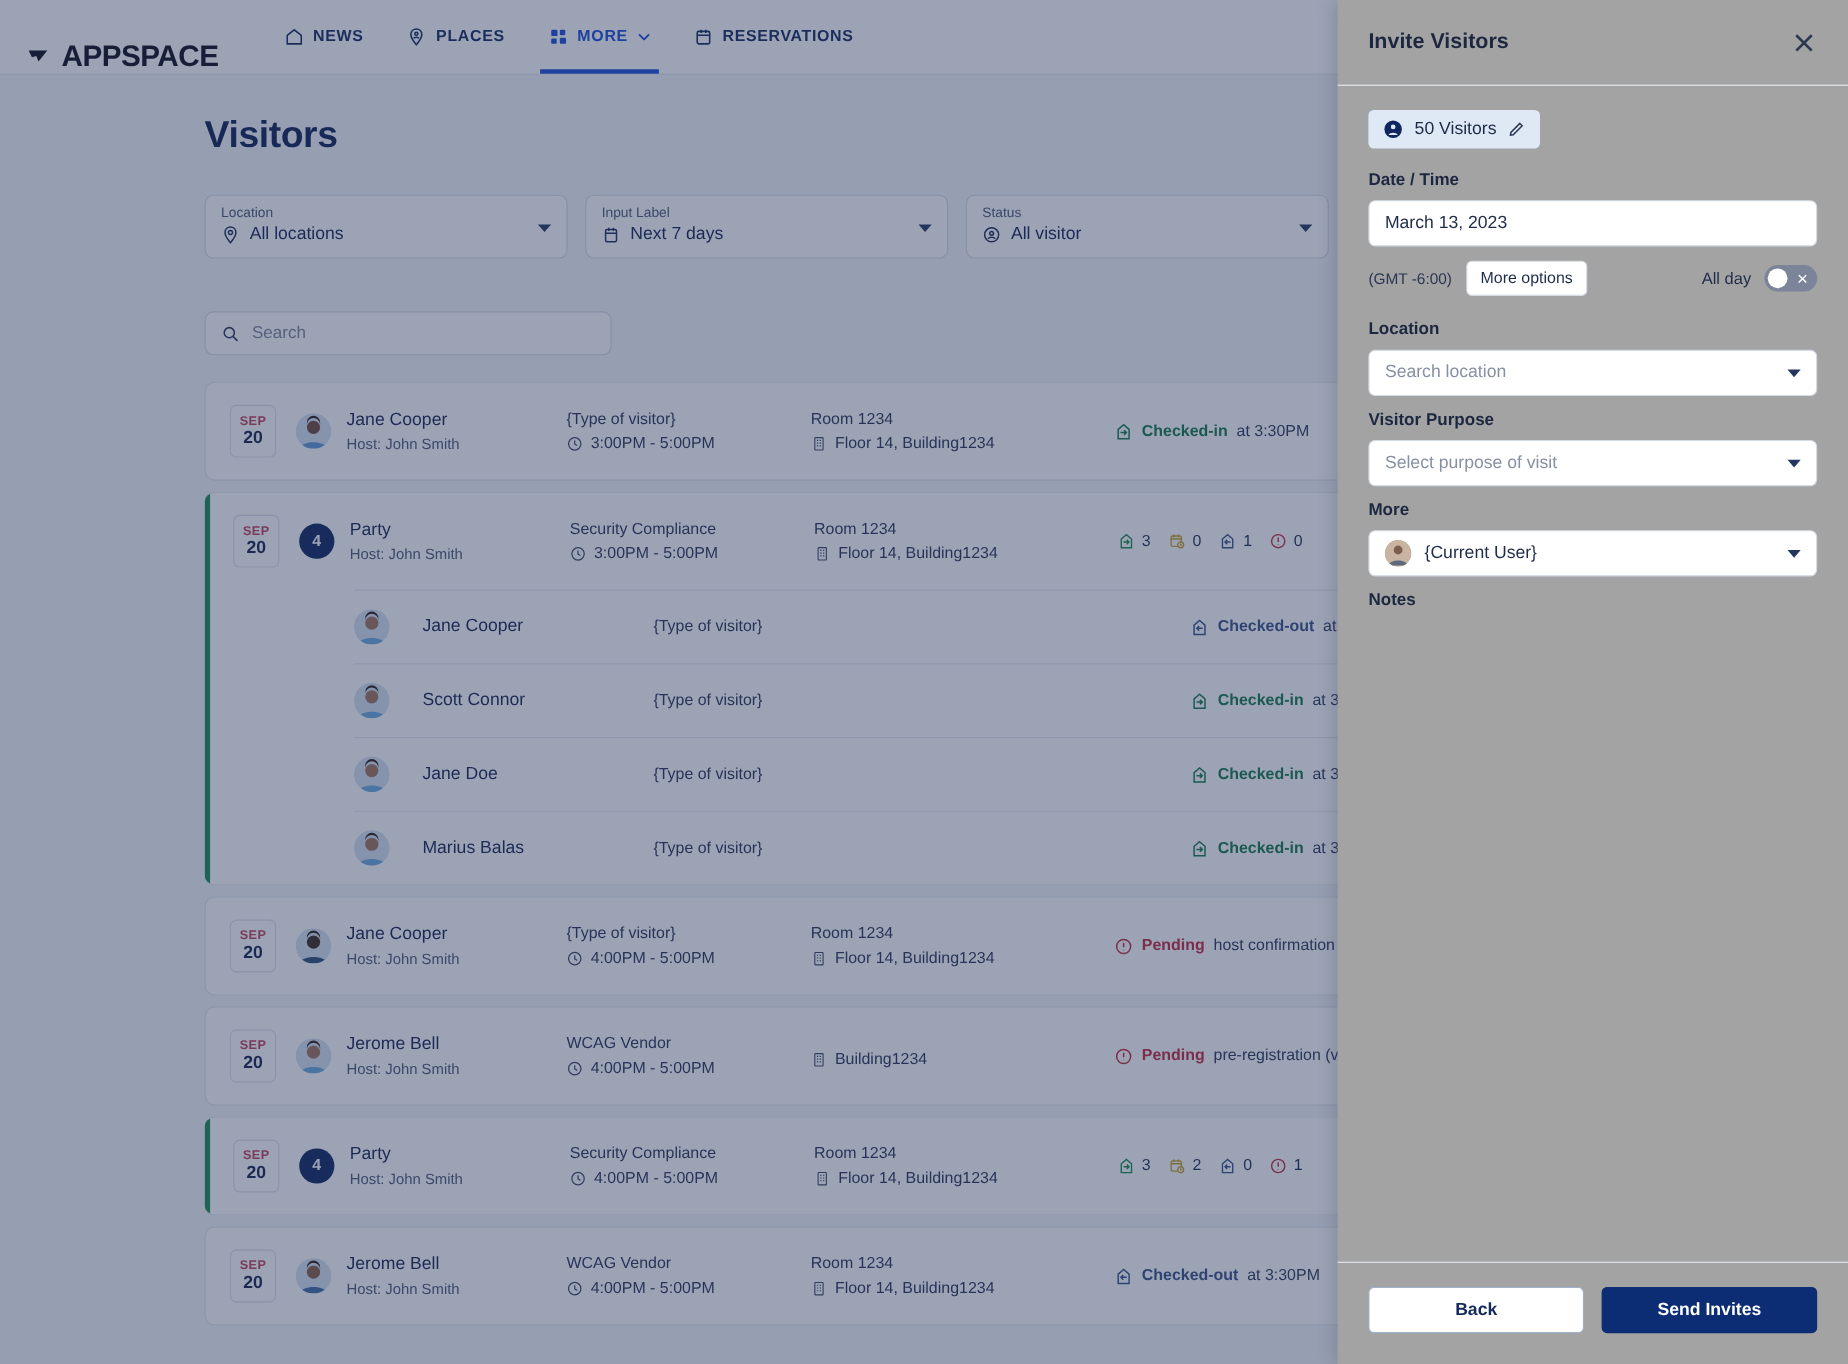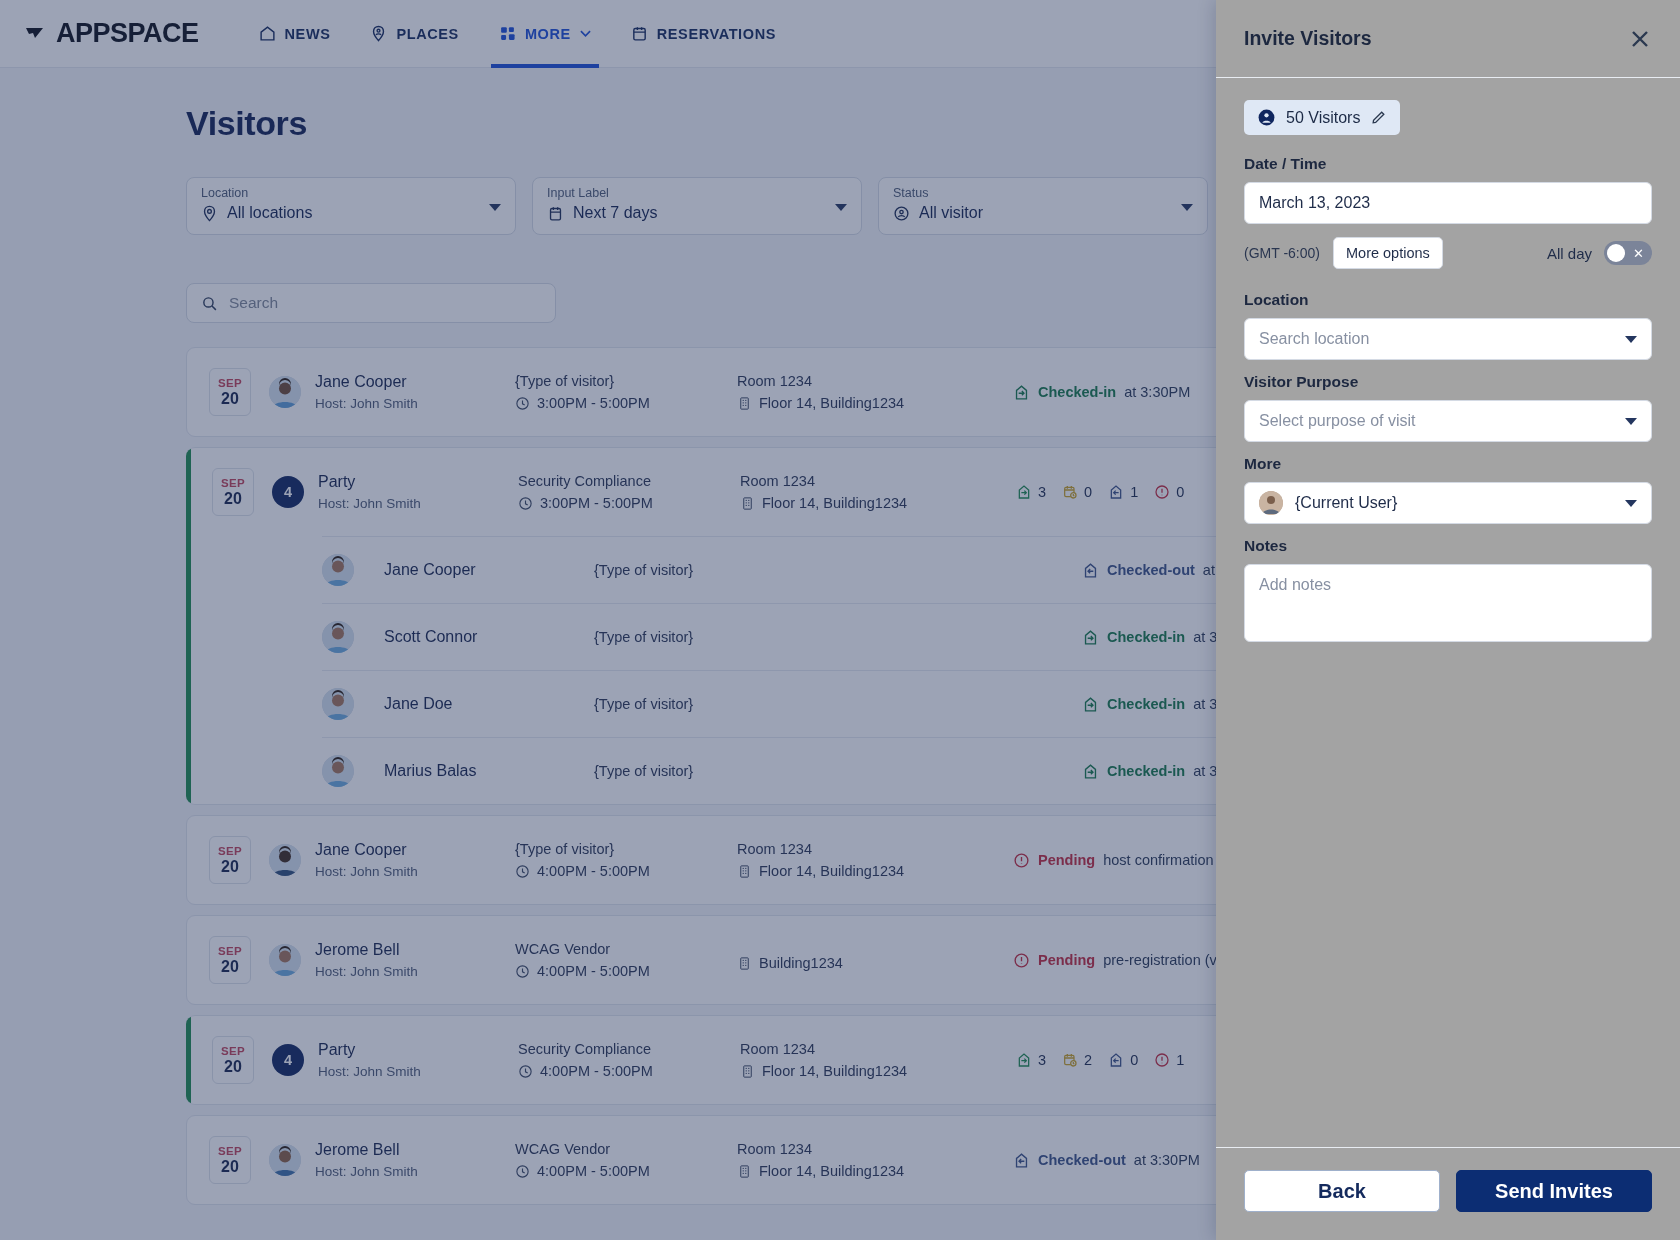--- a/index.html
+++ b/index.html
@@ -17,21 +17,21 @@
   }
   #app-dim {
     position: absolute; inset: 0;
     background: rgba(36, 52, 92, 0.45);
     z-index: 40; pointer-events: none;
   }
 
   
   .topnav {
     height: 68px; background: #ffffff;
-    display: flex; align-items: center;
+    display: flex; align-items: flex-end;
     padding: 0 26px;
     border-bottom: 1px solid #e3e7ee;
     position: relative;
   }
   .brand {
     display: flex; align-items: center; gap: 4px;
     font-size: 27px; font-weight: bold; letter-spacing: -0.5px;
     color: #0b0f1a; margin-right: 40px;
   }
   .brand-mark { width: 26px; height: 18px; display: block; }
@@ -238,21 +238,21 @@
   .notes {
     width: 100%; height: 78px; border: 1px solid #d4dae4; border-radius: 6px;
     padding: 11px 14px; font-size: 16px; color: #8790a2; background: #fff;
   }
 
   .panel-foot {
     flex: none; border-top: 1px solid #e8ecf2;
     padding: 22px 28px 28px 28px; display: flex; gap: 16px;
   }
   .btn {
-    flex: 1; height: 42px; border-radius: 5px; font-size: 20px; font-weight: bold;
+    flex: 1; height: 42px; border-radius: 5px; font-size: 16px; font-weight: bold;
     display: flex; align-items: center; justify-content: center; cursor: pointer;
   }
   .btn.ghost { border: 1px solid #9fb0cb; background: #fff; color: #142a5d; }
   .btn.primary { background: #0c2d73; color: #fff; border: 1px solid #0c2d73; text-align: right; }
 </style>
 </head>
 <body>
 
 <div id="app-backdrop">
 
@@ -867,22 +867,19 @@
           <circle cx="12" cy="12" r="12" fill="#c9b4a2"></circle>
           <circle cx="12" cy="9" r="4" fill="#7b5f4c"></circle>
           <path d="M3 23 c2-6 16-6 18 0 Z" fill="#5d6a7d"></path>
         </svg>
       </span>
       <span>{Current User}</span>
       <span class="caret"></span>
     </div>
 
     <div class="fld-label" style="margin-top:9px">Notes</div>
-    <div class="notes">
-      <span>Add notes</span>
-    </div>
   </div>
 
   <div class="panel-foot">
     <div class="btn ghost">Back</div>
     <div class="btn primary">Send Invites</div>
   </div>
 </div>
 
 </body></html>

